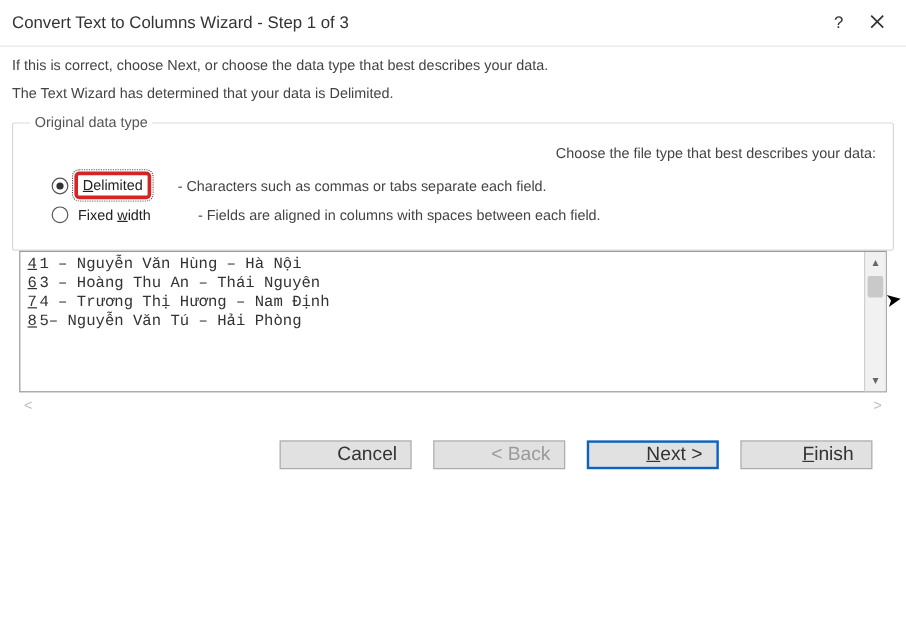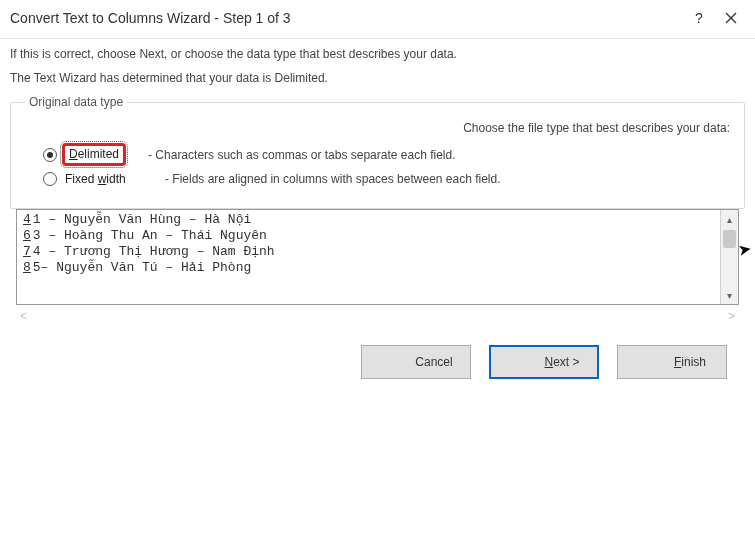--- a/index.html
+++ b/index.html
@@ -87,21 +87,21 @@
   }
   .opt-desc {
     margin-left: 22px;
     color: #444;
   }
   .preview-label { margin: 96px 0 6px 6px; color: #444; }
   .preview-wrap {
     border: 1px solid #999;
     margin: 0 6px;
     position: relative;
-    height: 96px;
+    height: 118px;
     display: flex;
   }
   .preview-inner {
     flex: 1;
     padding: 2px 0 2px 6px;
     font-family: Consolas, "Courier New", monospace;
     font-size: 13px;
     color: #333;
     overflow: hidden;
   }
@@ -136,27 +136,27 @@
     padding: 0 4px;
   }
   .btnrow {
     display: flex;
     justify-content: flex-end;
     gap: 18px;
     padding: 18px 18px 0 0;
   }
   .btn {
     width: 110px;
-    height: 34px;
+    height: 24px;
     border: 1px solid #adadad;
     background: #e1e1e1;
     display: flex;
     align-items: center;
     justify-content: center;
-    font-size: 12px;
+    font-size: 16px;
     color: #333;
     padding-left: 36px;
   }
   .btn.disabled { color: #9a9a9a; }
   .btn .ul { text-decoration: underline; }
   .btn.primary {
     border: 2px solid #0b63c4;
     background: #e1e1e1;
     color: #333;
   }
@@ -216,20 +216,21 @@
       <div class="arrow down">▾</div>
     </div>
   </div>
   <div class="hscroll">
     <span>&lt;</span>
     <span>&gt;</span>
   </div>
 
   <div class="btnrow">
     <div class="btn">Cancel</div>
+    <div class="btn disabled">&lt; Back</div>
     <div class="btn primary">
         <span class="ul">N</span>
         <span>ext &gt;</span>
       </div>
     <div class="btn">
         <span class="ul">F</span>
         <span>inish</span>
       </div>
   </div>
 </div>

